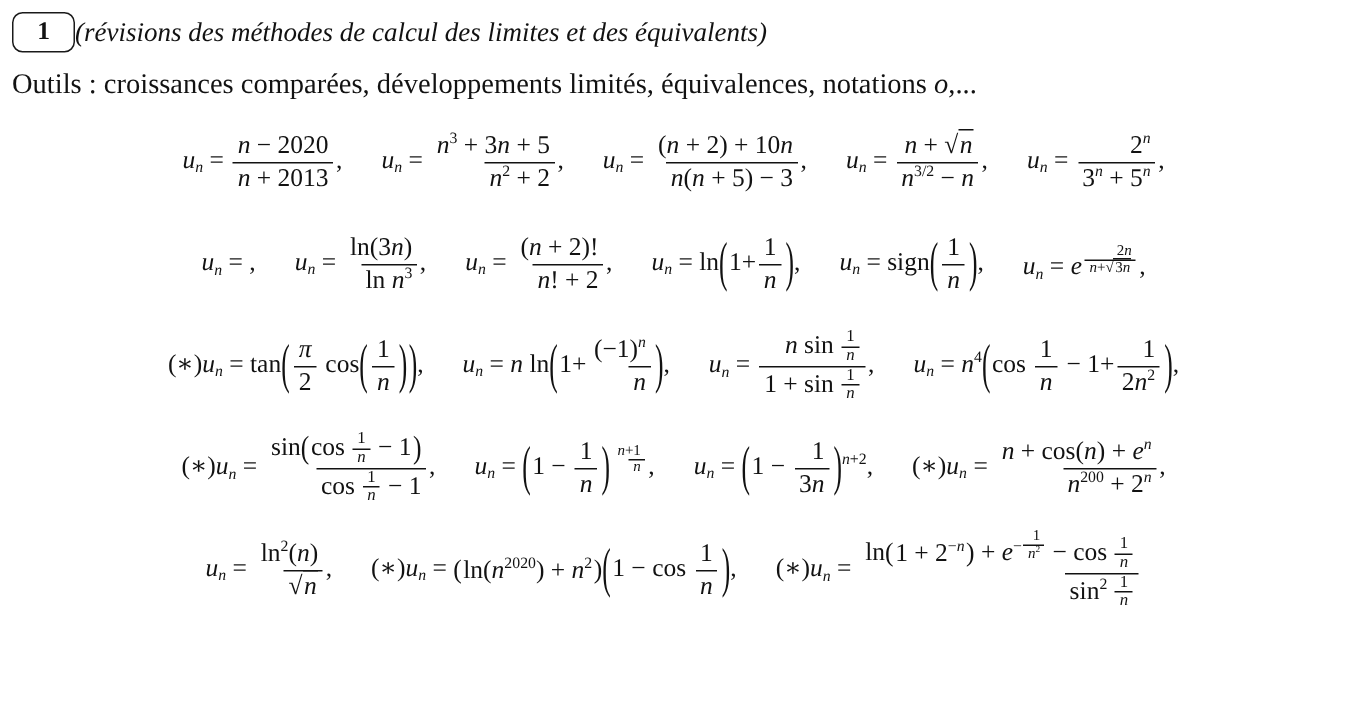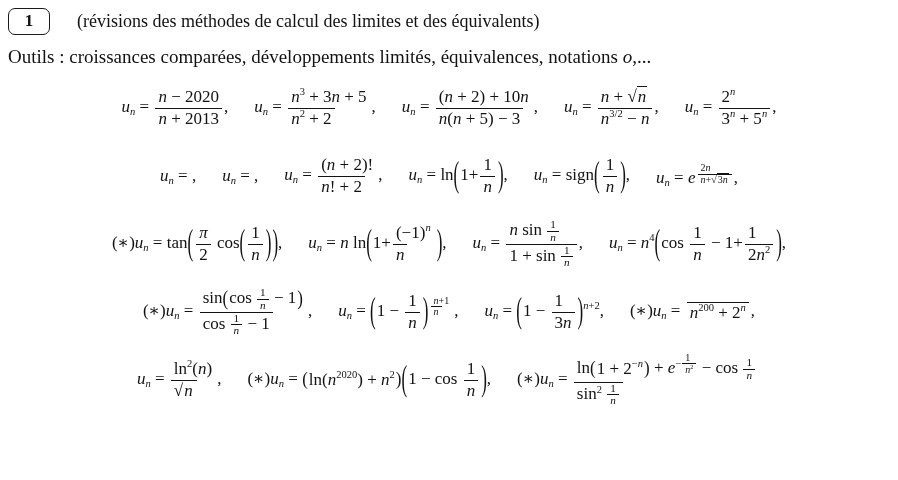--- a/index.html
+++ b/index.html
@@ -9,32 +9,32 @@
     font-family:"Liberation Serif", "DejaVu Serif", serif;
   }
   .doc{padding:6px 8px 0 8px}
   .hdr{display:flex;align-items:center;height:30px}
   .numbox{
     display:inline-flex;align-items:center;justify-content:center;
     min-width:22px;height:23px;padding:1px 9px;
     border:1.5px solid #1a1a1a;border-radius:7px;
     font-weight:bold;font-size:17px;
   }
-  .subtitle{font-size:18px;margin-left:27px}
+  .subtitle{font-style:italic;font-size:18px;margin-left:0}
   .intro{margin-top:8px;font-size:19px;line-height:26px}
   .tline{white-space:pre}
   .rows{margin-top:4px}
   .frow{display:flex;align-items:center;justify-content:center;height:68px;gap:26px}
   .f{font-size:17px;line-height:1.2}
   .v{font-style:italic}
   .fn{font-style:normal}
   .sup{font-size:62%;vertical-align:0.62em;line-height:1}
   .sub{font-size:62%;vertical-align:-0.3em;line-height:1}
   .frac{
-    display:inline-flex;flex-direction:column;align-items:flex-start;
+    display:inline-flex;flex-direction:column;align-items:flex-end;
     vertical-align:middle;text-align:center;line-height:1.2;margin:0 2px;
   }
   .frac>.num,.frac>.den{padding:0 3px}
   .frac>.den{border-top:1.2px solid currentColor}
   .frac .frac{font-size:66%;line-height:1.05;margin:0 1px}
   .sup .frac,.sub .frac{font-size:95%;line-height:1.05}
   .sqrt{white-space:pre}
   .sqrt .rc{border-top:1.2px solid currentColor;padding:0 1px}
   .par{display:inline-flex;align-items:center;vertical-align:middle}
   .pp{display:inline-block;line-height:1.1;transform-origin:50% 50%}
@@ -71,21 +71,24 @@
             <span class="num"><span class="v">n</span><span> + </span><span class="sqrt"><span class="rad">√</span><span class="rc"><span class="v">n</span></span></span></span>
             <span class="den"><span class="v">n</span><span class="sup"><span>3/2</span></span><span> − </span><span class="v">n</span></span>
           </span><span>,</span></span>
         <span class="f"><span class="v">u</span><span class="sub"><span class="v">n</span></span><span> = </span><span class="frac">
             <span class="num"><span>2</span><span class="sup"><span class="v">n</span></span></span>
             <span class="den"><span>3</span><span class="sup"><span class="v">n</span></span><span> + 5</span><span class="sup"><span class="v">n</span></span></span>
           </span><span>,</span></span>
       </div>
       <div class="frow">
         <span class="f"><span class="v">u</span><span class="sub"><span class="v">n</span></span><span> = </span><span>,</span></span>
-        <span class="f"><span class="v">u</span><span class="sub"><span class="v">n</span></span><span> = </span><span>,</span></span>
+        <span class="f"><span class="v">u</span><span class="sub"><span class="v">n</span></span><span> = </span><span class="frac">
+            <span class="num"><span class="fn">ln</span><span>(3</span><span class="v">n</span><span>)</span></span>
+            <span class="den"><span class="fn">ln</span><span> </span><span class="v">n</span><span class="sup"><span>3</span></span></span>
+          </span><span>,</span></span>
         <span class="f"><span class="v">u</span><span class="sub"><span class="v">n</span></span><span> = </span><span class="frac">
             <span class="num"><span>(</span><span class="v">n</span><span> + 2)!</span></span>
             <span class="den"><span class="v">n</span><span>! + 2</span></span>
           </span><span>,</span></span>
         <span class="f"><span class="v">u</span><span class="sub"><span class="v">n</span></span><span> = </span><span class="fn">ln</span><span class="par">
             <span class="pp" style="transform: scaleY(2.146);">(</span>
             <span class="pc"><span>1+</span><span class="frac"><span class="num"><span>1</span></span><span class="den"><span class="v">n</span></span></span></span>
             <span class="pp" style="transform: scaleY(2.146);">)</span>
           </span><span>,</span></span>
         <span class="f"><span class="v">u</span><span class="sub"><span class="v">n</span></span><span> = </span><span class="fn">sign</span><span class="par">
@@ -144,20 +147,21 @@
           </span><span class="sup"><span class="frac">
               <span class="num"><span class="v">n</span><span>+1</span></span>
               <span class="den"><span class="v">n</span></span>
             </span></span><span>,</span></span>
         <span class="f"><span class="v">u</span><span class="sub"><span class="v">n</span></span><span> = </span><span class="par">
             <span class="pp" style="transform: scaleY(2.146);">(</span>
             <span class="pc"><span>1 − </span><span class="frac"><span class="num"><span>1</span></span><span class="den"><span>3</span><span class="v">n</span></span></span></span>
             <span class="pp" style="transform: scaleY(2.146);">)</span>
           </span><span class="sup"><span class="v">n</span><span>+2</span></span><span>,</span></span>
         <span class="f"><span>(∗)</span><span class="v">u</span><span class="sub"><span class="v">n</span></span><span> = </span><span class="frac">
+            <span class="num"><span class="v">n</span><span> + </span><span class="fn">cos</span><span>(</span><span class="v">n</span><span>) + </span><span class="v">e</span><span class="sup"><span class="v">n</span></span></span>
             <span class="den"><span class="v">n</span><span class="sup"><span>200</span></span><span> + 2</span><span class="sup"><span class="v">n</span></span></span>
           </span><span>,</span></span>
       </div>
       <div class="frow">
         <span class="f"><span class="v">u</span><span class="sub"><span class="v">n</span></span><span> = </span><span class="frac">
             <span class="num"><span class="fn">ln</span><span class="sup"><span>2</span></span><span>(</span><span class="v">n</span><span>)</span></span>
             <span class="den"><span class="sqrt"><span class="rad">√</span><span class="rc"><span class="v">n</span></span></span></span>
           </span><span>,</span></span>
         <span class="f"><span>(∗)</span><span class="v">u</span><span class="sub"><span class="v">n</span></span><span> = </span><span class="par">
             <span class="pp" style="transform: scaleY(1.047);">(</span>

